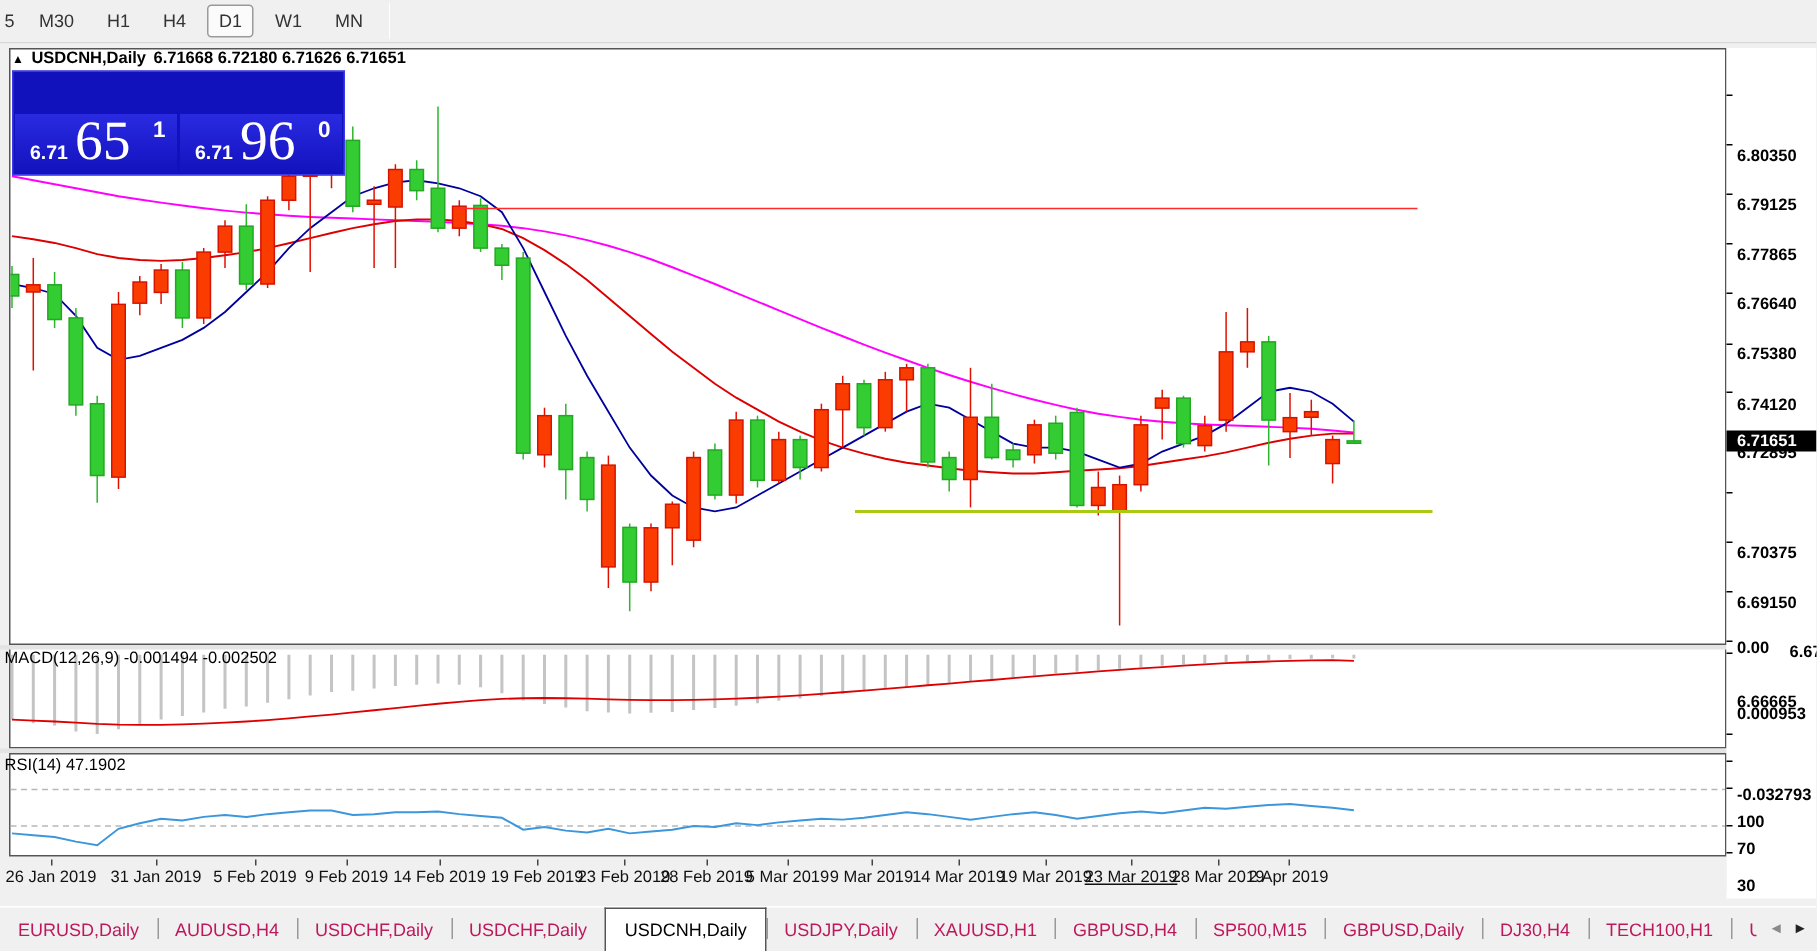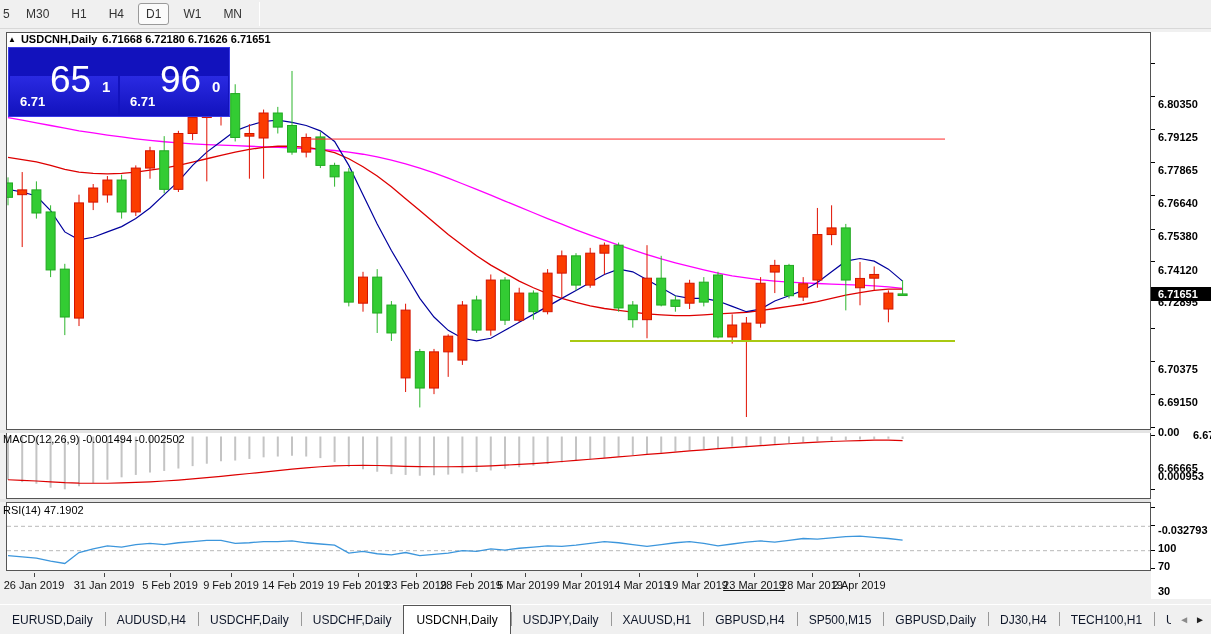--- a/index.html
+++ b/index.html
@@ -50,30 +50,30 @@
   .tp-btn { width:52px; height:23px; margin:0 2px; background:linear-gradient(#4343ef,#1b1bd0);
     border:1px solid #6f6fff; color:#fff; font-size:12px; display:flex; align-items:center;
     justify-content:center; }
   .tp-spin { width:19px; height:21px; background:linear-gradient(#fdfdfd,#d9d5cd); border:1px solid #8d8d8d;
     font-size:7px; color:#333; display:flex; align-items:center; justify-content:center; }
   .tp-input { width:72px; height:21px; background:#fff; border:1px solid #8d8d8d; font-size:13px;
     color:#000; text-align:right; padding-right:6px; font-family:"Liberation Sans",sans-serif; }
   .tp-row2 { position:absolute; left:0; top:27px; width:100%; height:42px; display:flex; }
   .tp-price { flex:1; position:relative; background:linear-gradient(#2a2ae2,#1212bd); margin:1px; }
   .tp-price .small { position:absolute; left:10px; bottom:7px; color:#fff; font-size:13px; font-weight:bold; }
-  .tp-price .big { position:absolute; left:40px; bottom:15px; color:#fff; font-size:37px; }
+  .tp-price .big { position:absolute; left:40px; bottom:0px; color:#fff; font-size:37px;font-family:Liberation Serif, serif; }
   .tp-price .sup { position:absolute; left:92px; top:2px; color:#fff; font-size:15px; font-weight:bold; }
 
   
   .overlap0 { position:absolute; font-size:11px; font-weight:bold; color:#000; left:7px; }
 
   
   .tabs { position:absolute; left:0; top:604px; width:1211px; height:30px; background:#f0f0f0;
     border-top:1px solid #fff; display:flex; align-items:stretch; }
-  .tab { display:flex; align-items:center; padding:0 12px; font-size:12px; color:#0f172a;
+  .tab { display:flex; align-items:center; padding:0 12px; font-size:12px; color:#be185d;
     white-space:nowrap; position:relative; }
   .tab + .tab::before { content:""; position:absolute; left:0; top:7px; height:14px; width:1px; background:#999; }
   .tab.active { background:#fff; border:1px solid #555; border-bottom:none; color:#000; z-index:2; }
   .tab.active::before { display:none; }
   .tab.cut { overflow:hidden; width:52px; padding-right:0; }
   .tab-nav { display:flex; align-items:center; margin-left:2px; gap:6px; padding:0 6px; }
   .tab-nav span { font-size:10px; color:#222; }
   .tab-nav .dim { color:#8a8a8a; }
 </style>
 </head>

